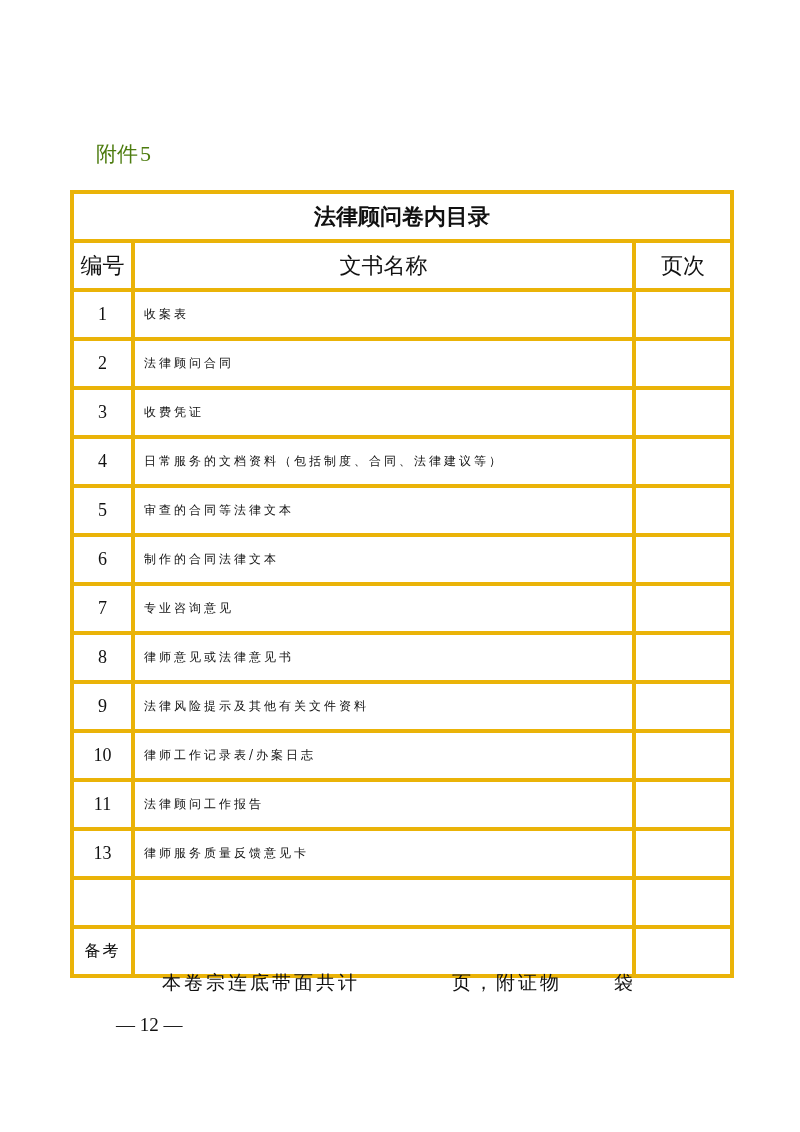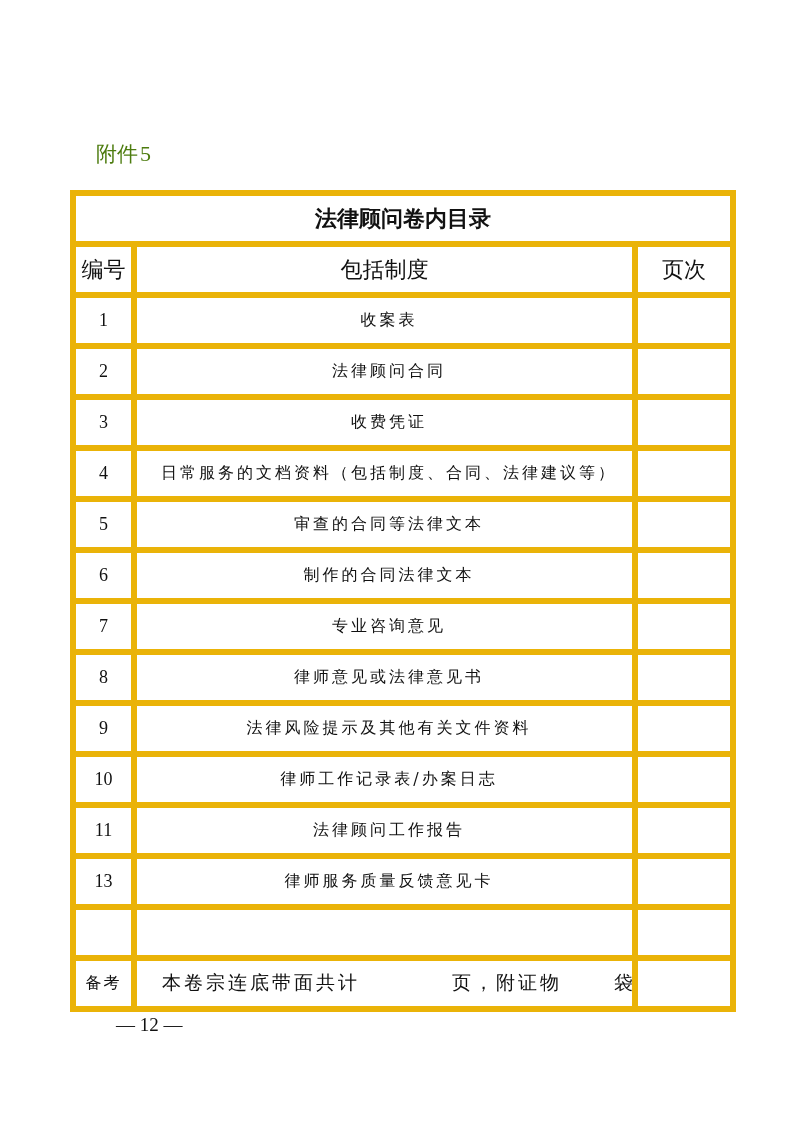--- a/index.html
+++ b/index.html
@@ -3,26 +3,26 @@
   <meta charset="utf-8">
   <style>
     html, body { margin: 0; padding: 0; background: #ffffff; }
     body { width: 800px; height: 1132px; position: relative; overflow: hidden; color: #111; }
     .attach { position: absolute; left: 96px; top: 140px; font-family: "DejaVu Sans", sans-serif; font-size: 21px; color: #4d7c0f; }
     .attach .num { font-family: "Liberation Serif", serif; font-size: 22px; margin-left: 2px; }
     table.dir {
       position: absolute; left: 70px; top: 190px; width: 660px;
       border-collapse: collapse; table-layout: fixed;
     }
-    table.dir td, table.dir th { border: 6px solid #eab308; padding: 0; }
+    table.dir td, table.dir th { border: 4px solid #eab308; padding: 0; }
     .title-cell { height: 45px; text-align: center; font-family: "DejaVu Serif", serif; font-weight: bold; font-size: 22px; letter-spacing: 0px; }
     .hdr { height: 45px; text-align: center; font-family: "DejaVu Sans", sans-serif; font-size: 22px; font-weight: normal; }
     .row td { height: 45px; }
     .c-num { text-align: center; font-family: "Liberation Serif", serif; font-size: 18px; }
-    .c-name { text-align: center; padding-left: 9px !important; font-family: "DejaVu Serif", serif; font-size: 16px; letter-spacing: 3px; }
+    .c-name { text-align: left; padding-left: 9px !important; font-family: "DejaVu Serif", serif; font-size: 12px; letter-spacing: 3px; }
     .c-page { }
     .remark { text-align: center; font-family: Liberation Sans, sans-serif; font-size: 16px; letter-spacing: 2px; }
     .footer-line { position: absolute; left: 162px; top: 970px; font-family: Liberation Mono, monospace; font-size: 19px; letter-spacing: 3px; white-space: nowrap; }
     .footer-line .gap1 { display: inline-block; width: 92px; }
     .footer-line .gap2 { display: inline-block; width: 52px; }
     .page-no { position: absolute; left: 116px; top: 1014px; font-family: "Liberation Serif", serif; font-size: 19px; white-space: nowrap; text-align: center; }
   </style>
 </head>
 <body>
 
@@ -35,21 +35,21 @@
     <col style="width:61px">
     <col style="width:501px">
     <col style="width:98px">
   </colgroup>
   <tbody>
       <tr>
     <td class="title-cell" colspan="3">法律顾问卷内目录</td>
   </tr>
   <tr>
     <th class="hdr">编号</th>
-    <th class="hdr">包括制度</th>
+    <th class="hdr">文书名称</th>
     <th class="hdr">页次</th>
   </tr>
   <tr class="row">
     <td class="c-num">1</td>
     <td class="c-name">收案表</td>
     <td class="c-page"></td>
   </tr>
   <tr class="row">
     <td class="c-num">2</td>
     <td class="c-name">法律顾问合同</td>

